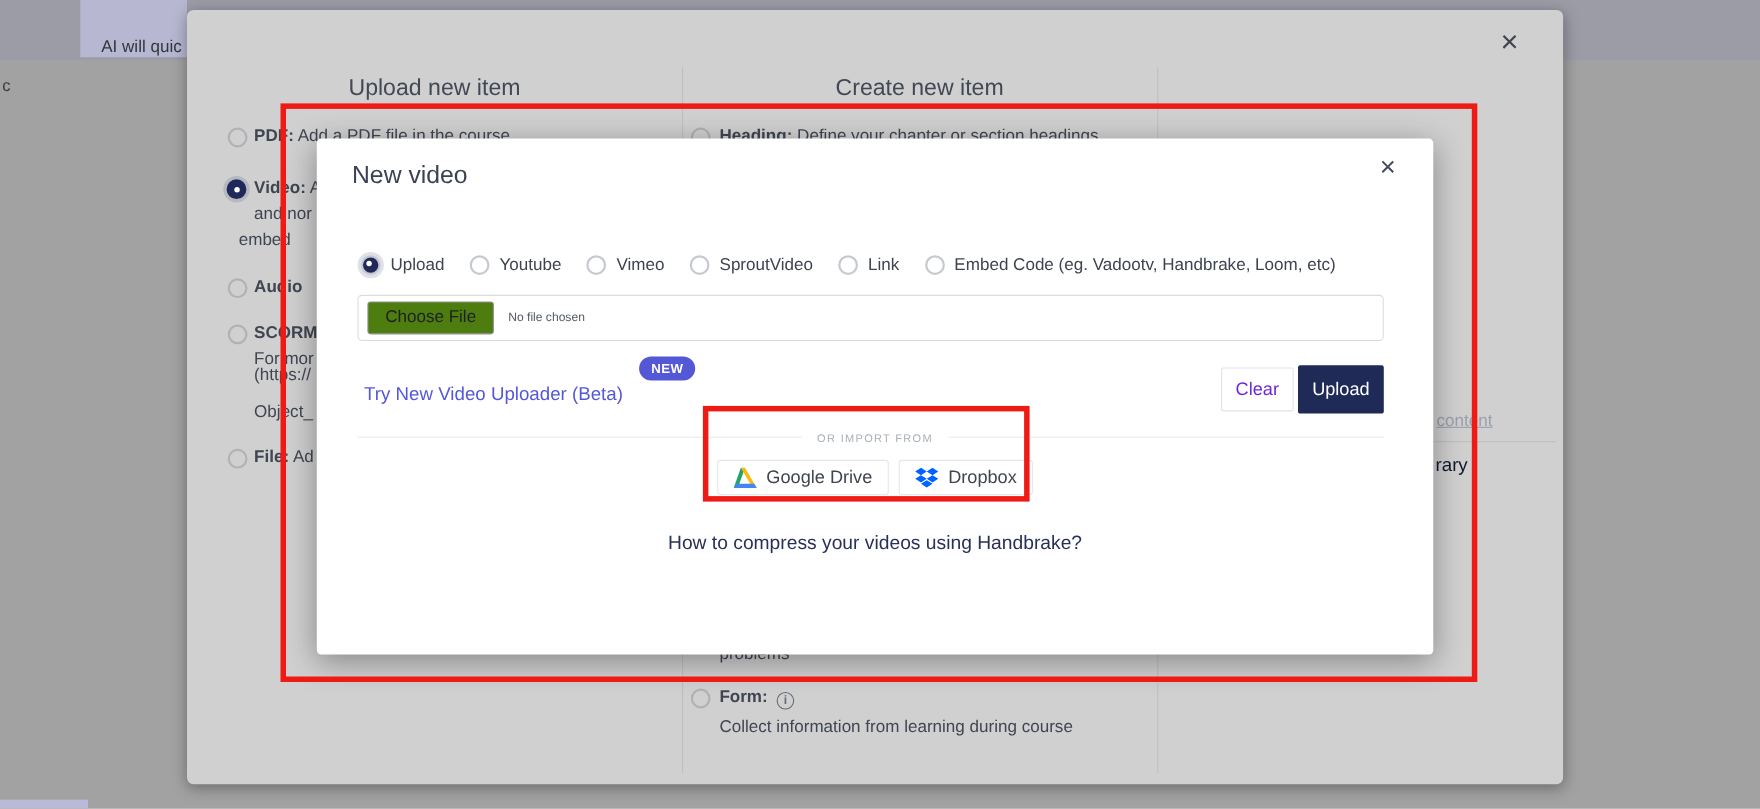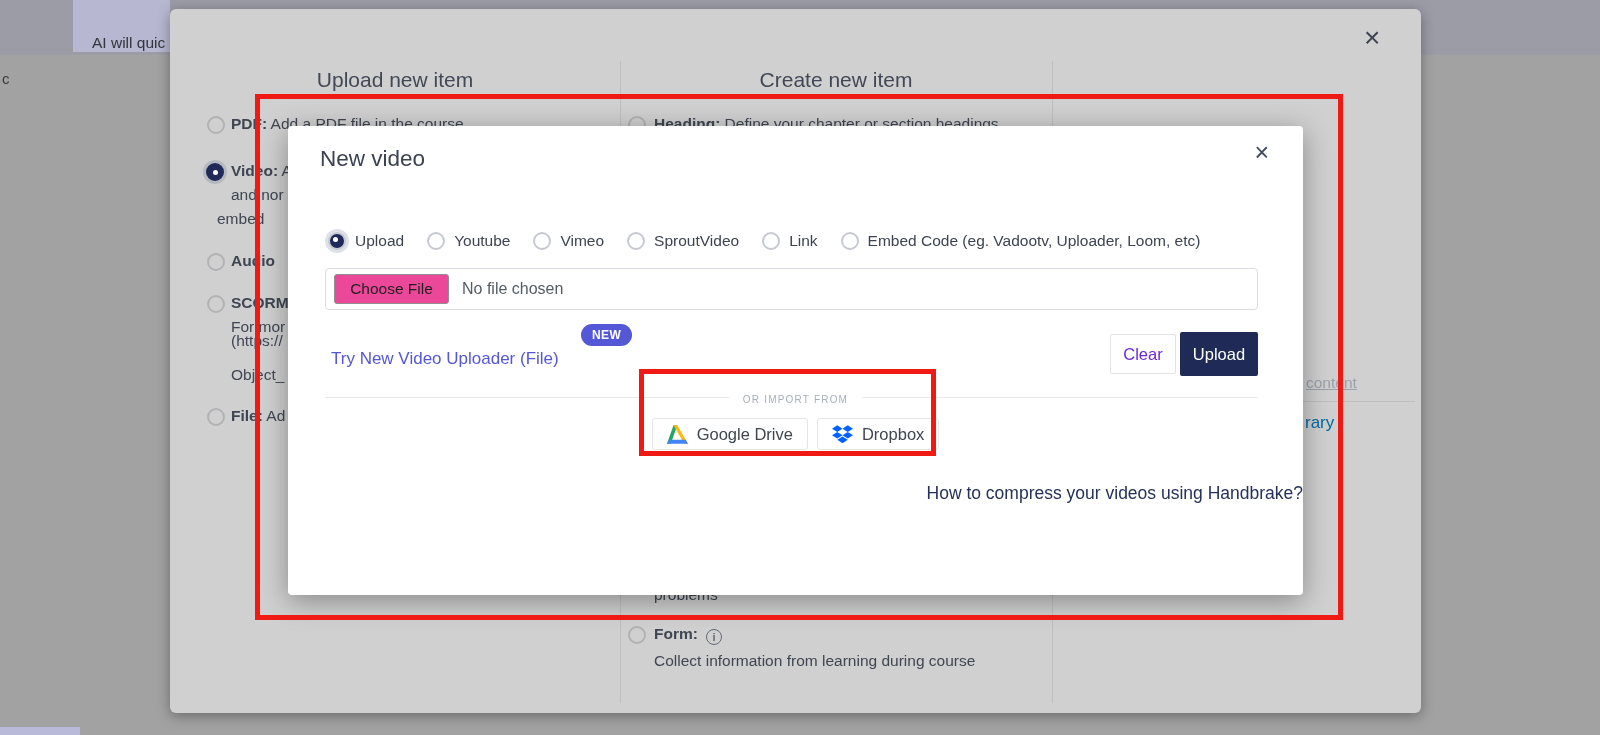--- a/index.html
+++ b/index.html
@@ -26,57 +26,57 @@
   .col-title.cr { left:450px; width:432px; }
   .p-txt { position:absolute; font-size:15.5px; color:#3f4551; line-height:24px; white-space:nowrap; }
   .p-txt b { font-weight:700; }
   .radio { position:absolute; width:18px; height:18px; border:2px solid #b2b2b5; border-radius:50%;
            background:transparent; }
   .radio.sel { background:#1f2a5b; border-color:#1f2a5b; box-shadow:0 0 0 3px rgba(31,42,91,.14); }
   .radio.sel::after { content:""; position:absolute; left:5px; top:5px; width:5px; height:5px;
            border-radius:50%; background:#fff; }
   .muted { color:#9aa1ab;text-decoration:underline; }
   .lib-line { position:absolute; left:1100px; top:392px; width:145px; height:1px; background:#bfbfbf; }
-  .lib-frag { position:absolute; font-size:17px; color:#0369a1; }
+  .lib-frag { position:absolute; font-size:17px; color:#0f172a; }
   .info-i { display:inline-block; width:16px; height:16px; border:1.5px solid #646b77; border-radius:50%;
             font-size:11px; line-height:14px; text-align:center; color:#646b77; margin-left:8px;
             vertical-align:-2px; font-weight:700; }
 
   
   .vmodal { position:absolute; left:288px; top:126px; width:1015px; height:469px; background:#fff;
             border-radius:4px; box-shadow:0 6px 28px rgba(0,0,0,.35); z-index:20; }
   .vmodal .title { position:absolute; left:32px; top:20px; font-size:22.5px; color:#3b4252; }
   .vmodal .close-x { position:absolute; right:34px; top:14px; font-size:25px; color:#434a59;
             cursor:pointer; line-height:1; }
   .src-row { position:absolute; left:40px; top:106px; display:flex; align-items:center; gap:23px; }
   .src-item { display:flex; align-items:center; gap:9px; cursor:pointer; }
   .src-item .radio { position:static; border-color:#c6cad0; flex:none; }
   .src-item .lbl { font-size:15.5px; color:#3d4450; white-space:nowrap; }
   .file-box { position:absolute; left:37px; top:142px; width:933px; height:42px;
               border:1px solid #d9dde3; border-radius:4px; background:#fff; display:flex; align-items:center; }
-  .choose-btn { margin-left:8px; width:115px; height:30px; background:#ec4899; border:1px solid #8f8f8f;
+  .choose-btn { margin-left:8px; width:115px; height:30px; background:#4d7c0f; border:1px solid #8f8f8f;
               border-radius:3px; font-size:15.5px; color:#1f1f1f; font-family:inherit; cursor:pointer; }
-  .file-status { margin-left:13px; font-size:16px; color:#545b64; }
+  .file-status { margin-left:13px; font-size:11px; color:#545b64; }
   .beta-link { position:absolute; left:43px; top:223px; font-size:17px; color:#5457d8; cursor:pointer; }
   .new-badge { position:absolute; left:293px; top:198px; background:#5457d6; color:#fff; font-size:12px;
               font-weight:700; letter-spacing:.4px; padding:4px 11px; border-radius:11px; }
   .btn-clear { position:absolute; left:822px; top:208px; width:66px; height:40px; background:#fff;
               border:1px solid #e3e3e3; border-radius:2px; font-size:16.5px; color:#6d28d9;
               font-family:inherit; cursor:pointer; }
   .btn-upload { position:absolute; left:892px; top:206px; width:78px; height:44px; background:#1f2a56;
               border:none; border-radius:2px; font-size:16.5px; color:#fff; font-family:inherit; cursor:pointer; }
   .sep-line { position:absolute; left:37px; top:271px; width:933px; height:1px; background:#e8eaed; }
   .sep-label { position:absolute; left:0; right:0; top:263px; text-align:center; }
   .sep-label span { display:inline-block; background:#fff; padding:0 14px; font-size:10px;
               letter-spacing:1.2px; color:#a7afb9; }
   .import-row { position:absolute; left:0; right:0; top:292px; display:flex; justify-content:center; gap:9px; }
   .imp-btn { display:flex; align-items:center; gap:9px; height:32px; padding:0 14px; background:#fff;
               border:1px solid #e4e6e8; border-radius:3px; font-size:16.5px; color:#3f464f;
               font-family:inherit; cursor:pointer; }
-  .help-link { position:absolute; left:0; right:0; top:357px; text-align:right; font-size:17.5px;
+  .help-link { position:absolute; left:0; right:0; top:357px; text-align:center; font-size:17.5px;
               color:#253158; cursor:pointer; }
 
   
   .red-rect { position:absolute; border:5px solid #ef1a14; z-index:50; pointer-events:none; }
   .red-big { left:255px; top:94px; width:1088px; height:526px; }
   .red-small { left:639px; top:369px; width:297px; height:87px; }
 </style>
 </head>
 <body>
 
@@ -149,30 +149,30 @@
     <div class="src-item">
       <span class="radio"></span>
       <span class="lbl">SproutVideo</span>
     </div>
     <div class="src-item">
       <span class="radio"></span>
       <span class="lbl">Link</span>
     </div>
     <div class="src-item">
       <span class="radio"></span>
-      <span class="lbl">Embed Code (eg. Vadootv, Uploader, Loom, etc)</span>
+      <span class="lbl">Embed Code (eg. Vadootv, Handbrake, Loom, etc)</span>
     </div>
   </div>
 
   <div class="file-box">
     <button class="choose-btn">Choose File</button>
     <span class="file-status">No file chosen</span>
   </div>
 
-  <div class="beta-link">Try New Video Uploader (File)</div>
+  <div class="beta-link">Try New Video Uploader (Beta)</div>
   <div class="new-badge">NEW</div>
 
   <button class="btn-clear">Clear</button>
   <button class="btn-upload">Upload</button>
 
   <div class="sep-line"></div>
   <div class="sep-label">
     <span>OR IMPORT FROM</span>
   </div>
 

